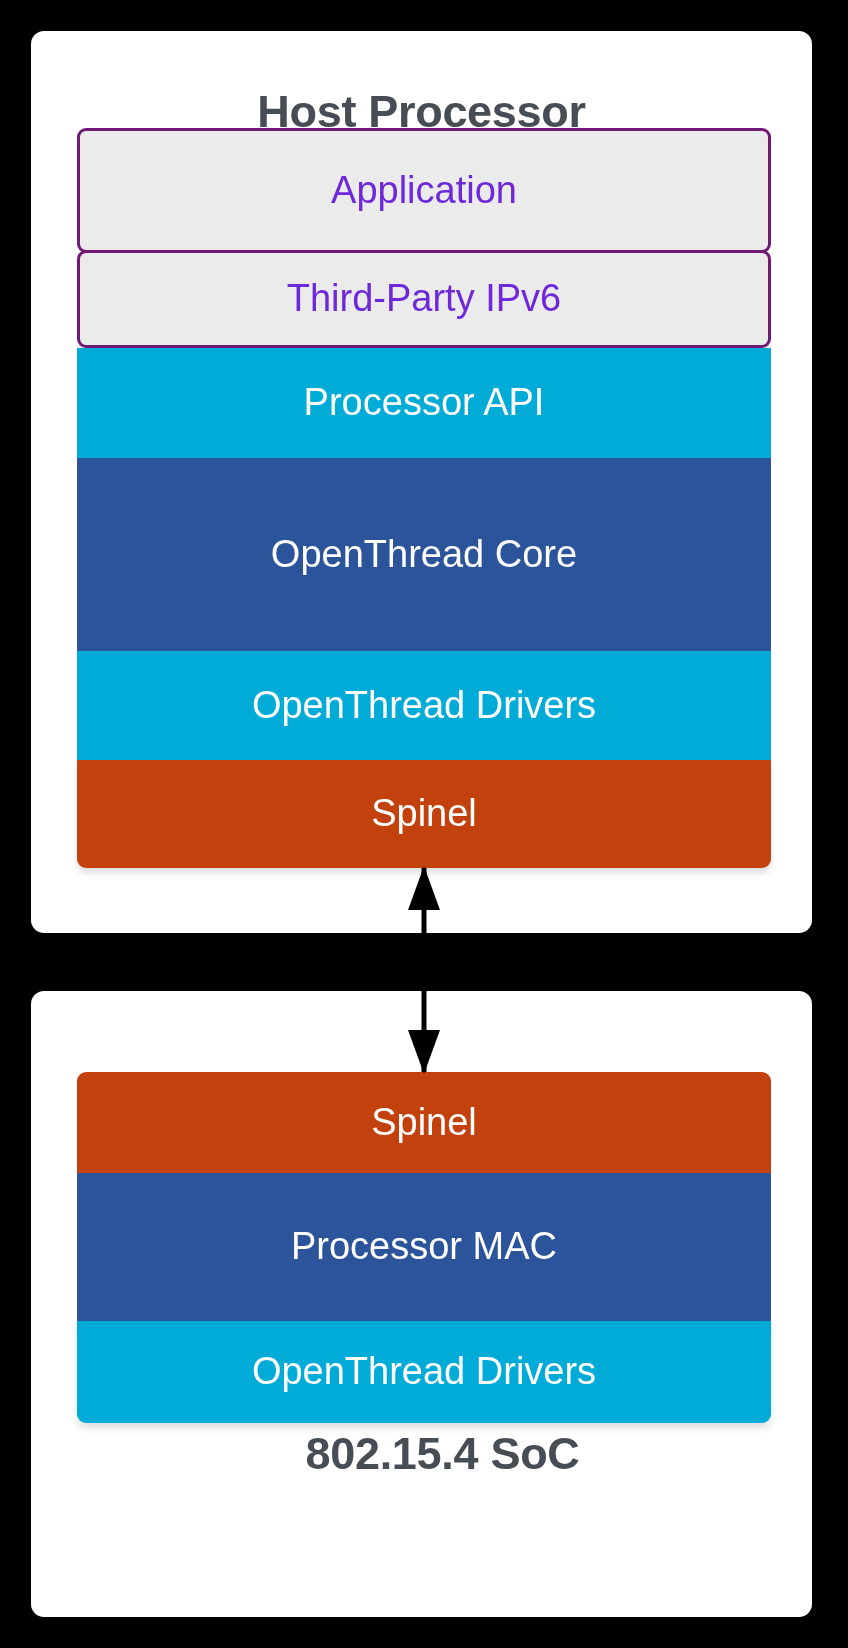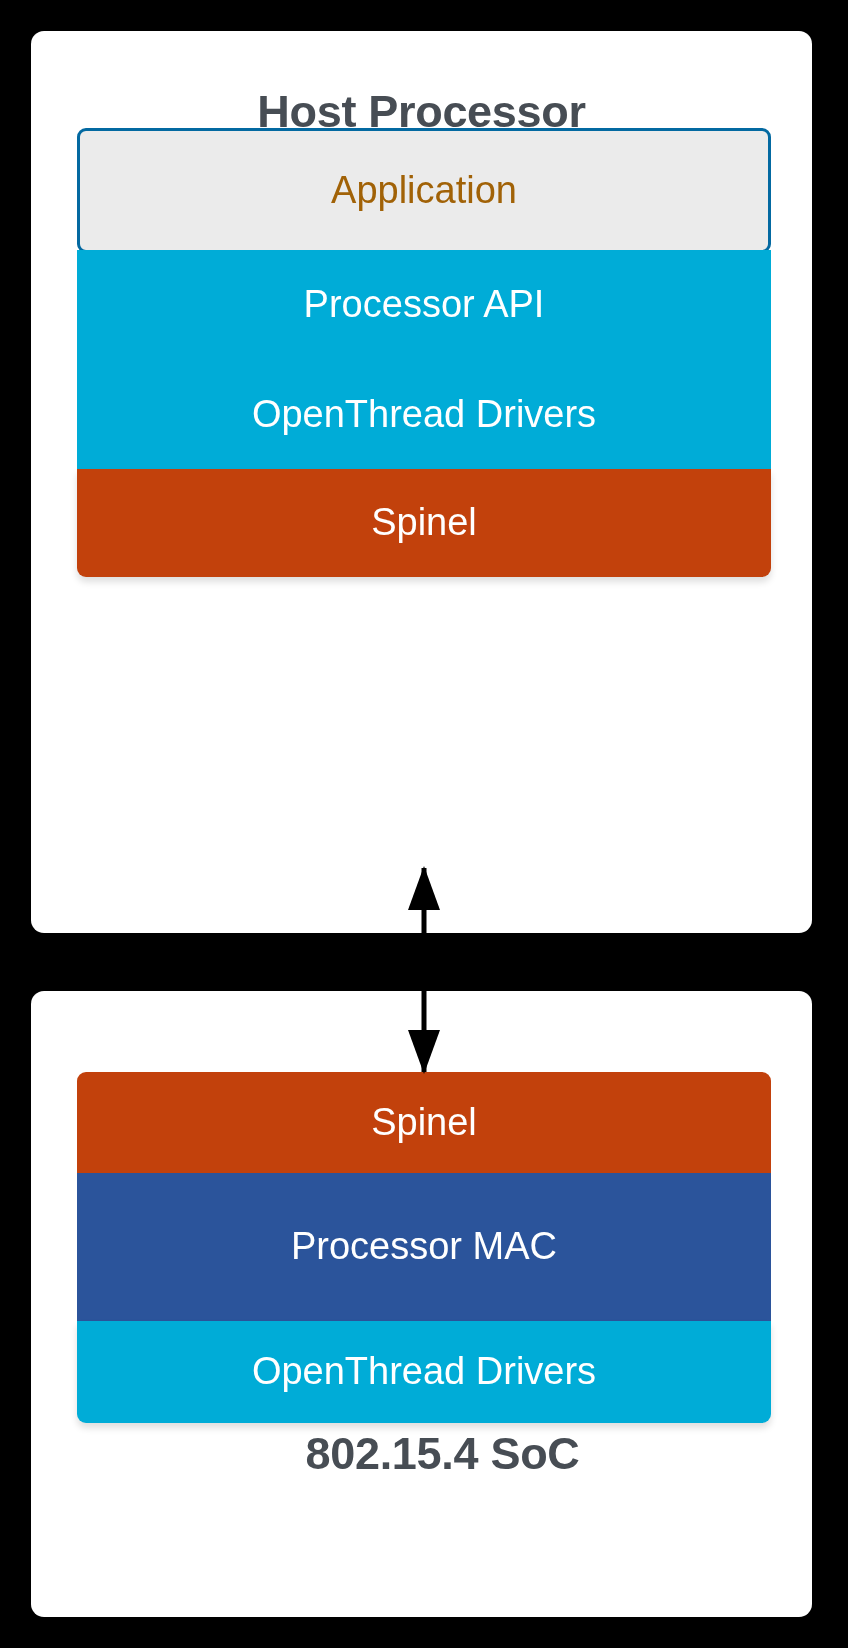--- a/index.html
+++ b/index.html
@@ -69,23 +69,23 @@
     justify-content: center;
     text-align: center;
     font-size: 38px;
     line-height: 1.1;
     white-space: nowrap;
   }
 
   
   .layer.neutral {
     background: #ebebeb;
-    border: 3px solid #0369a1;
+    border: 3px solid #701a75;
     border-radius: 9px;
-    color: #a16207;
+    color: #6d28d9;
   }
   .layer.neutral.stacked-top { margin-bottom: -3px; }
 
   
   .layer.cyan {
     background: #00acd7;
     color: #ffffff;
   }
   .layer.blue {
     background: #2b549b;
@@ -122,25 +122,31 @@
   <div class="panel" id="panel-host">
 
     <div class="panel-title" id="title-host">Host Processor</div>
 
     <div class="stack" id="stack-host">
 
       <div class="layer neutral stacked-top" style="height:125px;">
         <span>Application</span>
       </div>
 
+      <div class="layer neutral" style="height:98px;">
+        <span>Third-Party IPv6</span>
+      </div>
 
       <div class="layer cyan" style="height:110px;">
         <span>Processor API</span>
       </div>
 
+      <div class="layer blue" style="height:193px;">
+        <span>OpenThread Core</span>
+      </div>
 
       <div class="layer cyan" style="height:109px;">
         <span>OpenThread Drivers</span>
       </div>
 
       <div class="layer red round-bottom shadowed" style="height:108px;">
         <span>Spinel</span>
       </div>
 
     </div>

